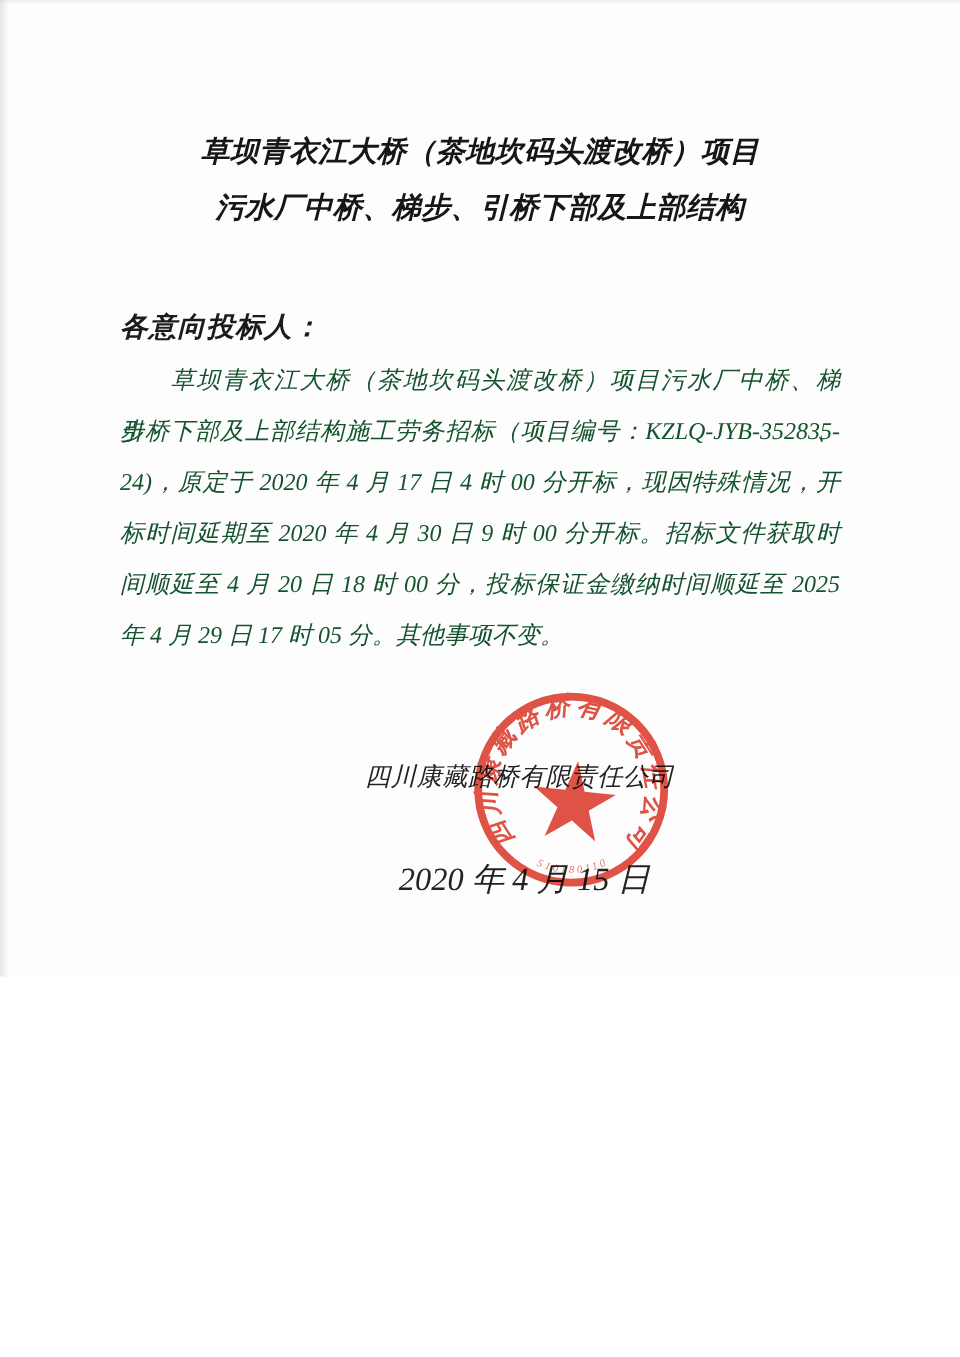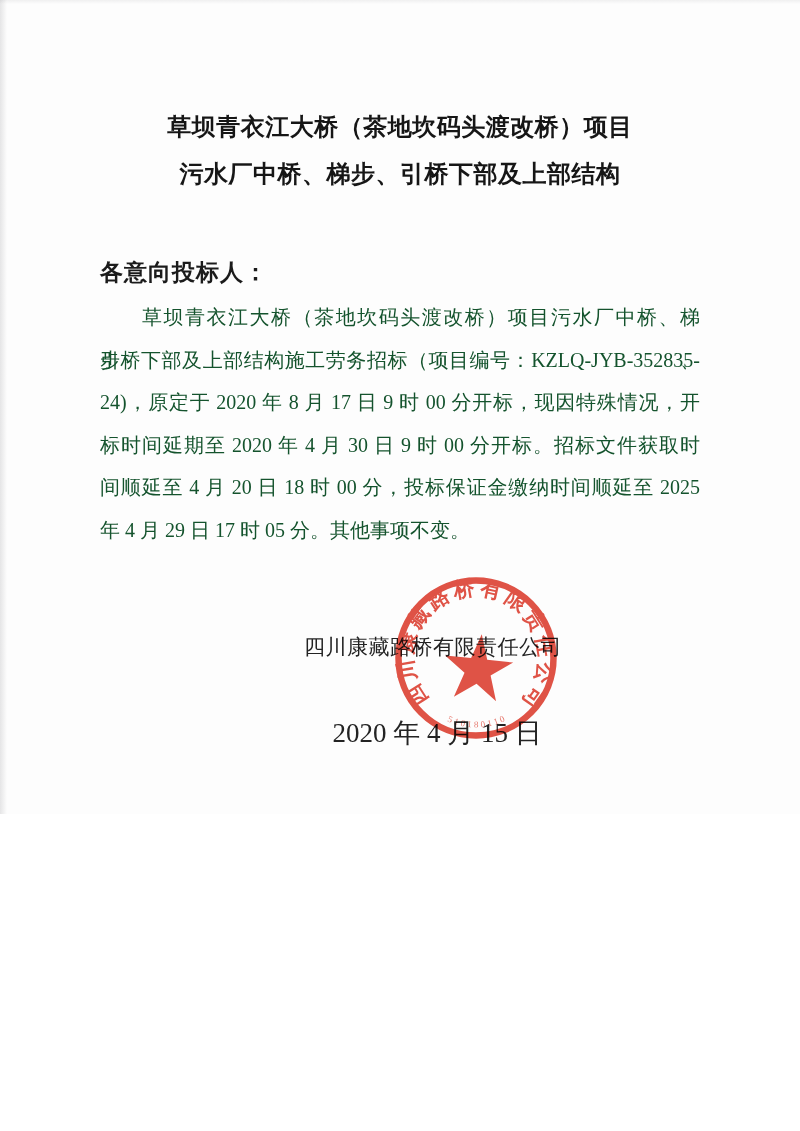--- a/index.html
+++ b/index.html
@@ -3,20 +3,21 @@
 <meta charset="utf-8">
 <style>
   html,body{margin:0;padding:0;background:#ffffff;}
   .page{
     position:relative;
     width:800px;height:814px;
     background:#fdfdfd;
     overflow:hidden;
     font-family:"Liberation Serif","DejaVu Serif",serif;
     color:#262626;
+    font-style:italic;
   }
   .scan-edge-left{
     position:absolute;left:0;top:0;bottom:0;width:7px;
     background:linear-gradient(90deg,rgba(120,120,125,0.18),rgba(120,120,125,0.0));
     pointer-events:none;
   }
   .scan-edge-top{
     position:absolute;left:0;top:0;right:0;height:4px;
     background:linear-gradient(180deg,rgba(120,120,125,0.10),rgba(120,120,125,0.0));
     pointer-events:none;
@@ -77,21 +78,21 @@
   <div class="title">
     <div>草坝青衣江大桥（茶地坎码头渡改桥）项目</div>
     <div>污水厂中桥、梯步、引桥下部及上部结构</div>
   </div>
 
   <div class="greeting">各意向投标人：</div>
 
   <div class="body-text">
     <span class="body-line first">草坝青衣江大桥（茶地坎码头渡改桥）项目污水厂中桥、梯步、</span>
     <span class="body-line">引桥下部及上部结构施工劳务招标（项目编号：KZLQ-JYB-352835-</span>
-    <span class="body-line">24)，原定于 2020 年 8 月 17 日 9 时 00 分开标，现因特殊情况，开</span>
+    <span class="body-line">24)，原定于 2020 年 4 月 17 日 4 时 00 分开标，现因特殊情况，开</span>
     <span class="body-line">标时间延期至 2020 年 4 月 30 日 9 时 00 分开标。招标文件获取时</span>
     <span class="body-line">间顺延至 4 月 20 日 18 时 00 分，投标保证金缴纳时间顺延至 2025</span>
     <span class="body-line last">年 4 月 29 日 17 时 05 分。其他事项不变。</span>
   </div>
 
   <div class="company-line">四川康藏路桥有限责任公司</div>
 
   <div class="date-line">2020 年 4 月 15 日</div>
 
   <svg class="seal" viewBox="0 0 210 210" aria-hidden="true">

